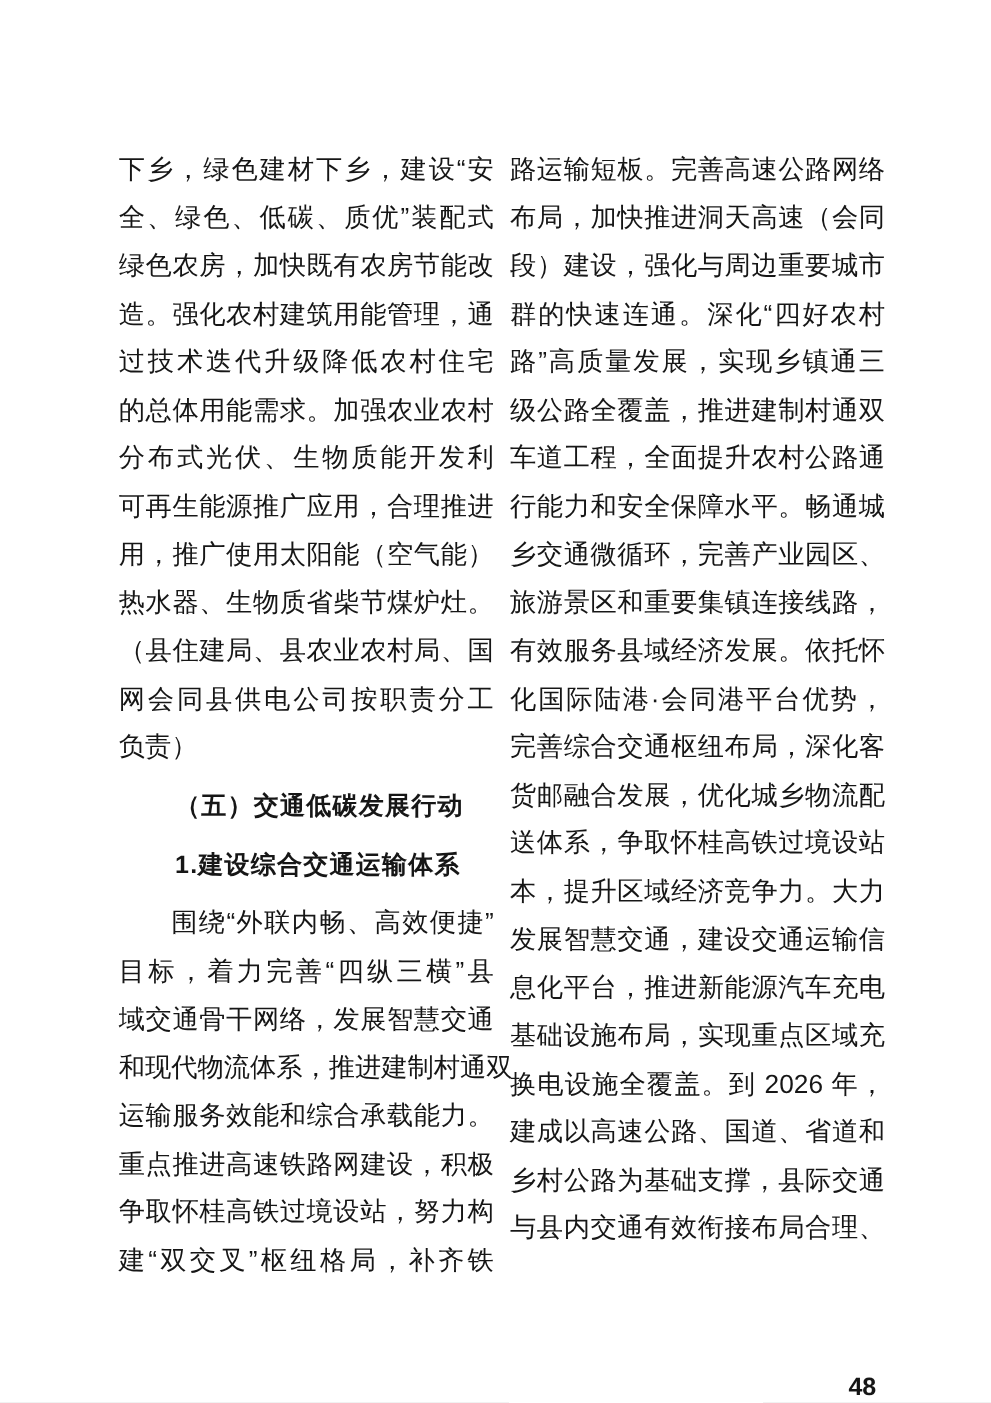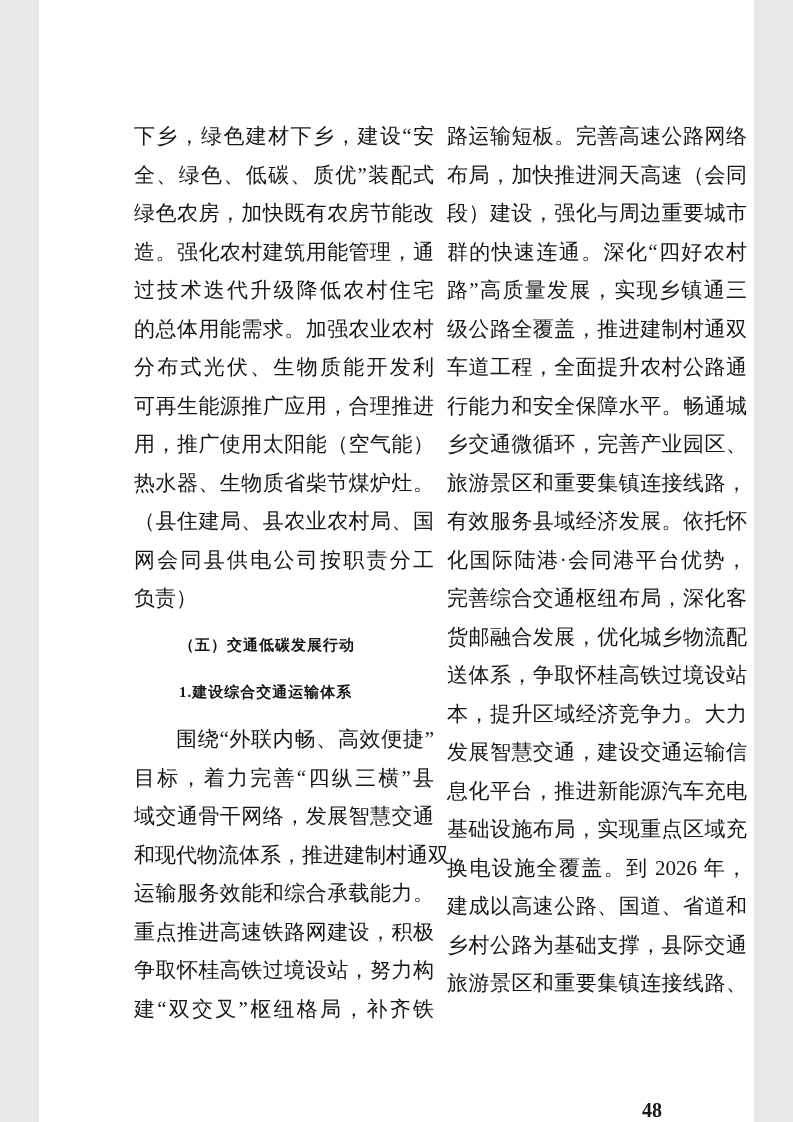--- a/index.html
+++ b/index.html
@@ -2,26 +2,26 @@
 <html><head>
 <meta charset="utf-8">
 <style>
   html, body {
     margin: 0;
     padding: 0;
     background: #e8e8e8;
   }
   .page {
     position: relative;
-    width: 715px;
+    width: 793px;
     height: 1122px;
     margin: 0 auto;
     background: #ffffff;
     color: #161616;
-    font-family: Liberation Serif, serif;
+    font-family: Liberation Sans, sans-serif;
     overflow: hidden;
   }
   .content {
     position: absolute;
     top: 117px;
     left: 95px;
     display: flex;
     gap: 13px;
   }
   .col {
@@ -37,21 +37,21 @@
     overflow: visible;
   }
   .line.para-end {
     text-align-last: left;
   }
   .line.indent {
     text-indent: 42px;
   }
   .heading {
     font-weight: 700;
-    font-size: 15px;
+    font-size: 20px;
     height: 38.5px;
     line-height: 38.5px;
     margin-top: 8.5px;
     text-indent: 45px;
     letter-spacing: 1px;
     white-space: nowrap;
   }
   .para2 {
     margin-top: 8.5px;
   }
@@ -119,20 +119,20 @@
         <div class="line">完善综合交通枢纽布局，深化客</div>
         <div class="line">货邮融合发展，优化城乡物流配</div>
         <div class="line">送体系，争取怀桂高铁过境设站</div>
         <div class="line">本，提升区域经济竞争力。大力</div>
         <div class="line">发展智慧交通，建设交通运输信</div>
         <div class="line">息化平台，推进新能源汽车充电</div>
         <div class="line">基础设施布局，实现重点区域充</div>
         <div class="line">换电设施全覆盖。到 2026 年，</div>
         <div class="line">建成以高速公路、国道、省道和</div>
         <div class="line">乡村公路为基础支撑，县际交通</div>
-        <div class="line">旅游景区和重要集镇连接线路、</div>
+        <div class="line">与县内交通有效衔接布局合理、</div>
       </div>
     </div>
 
   </div>
 
   <div class="page-number">48</div>
 </div>
 
 </body></html>

